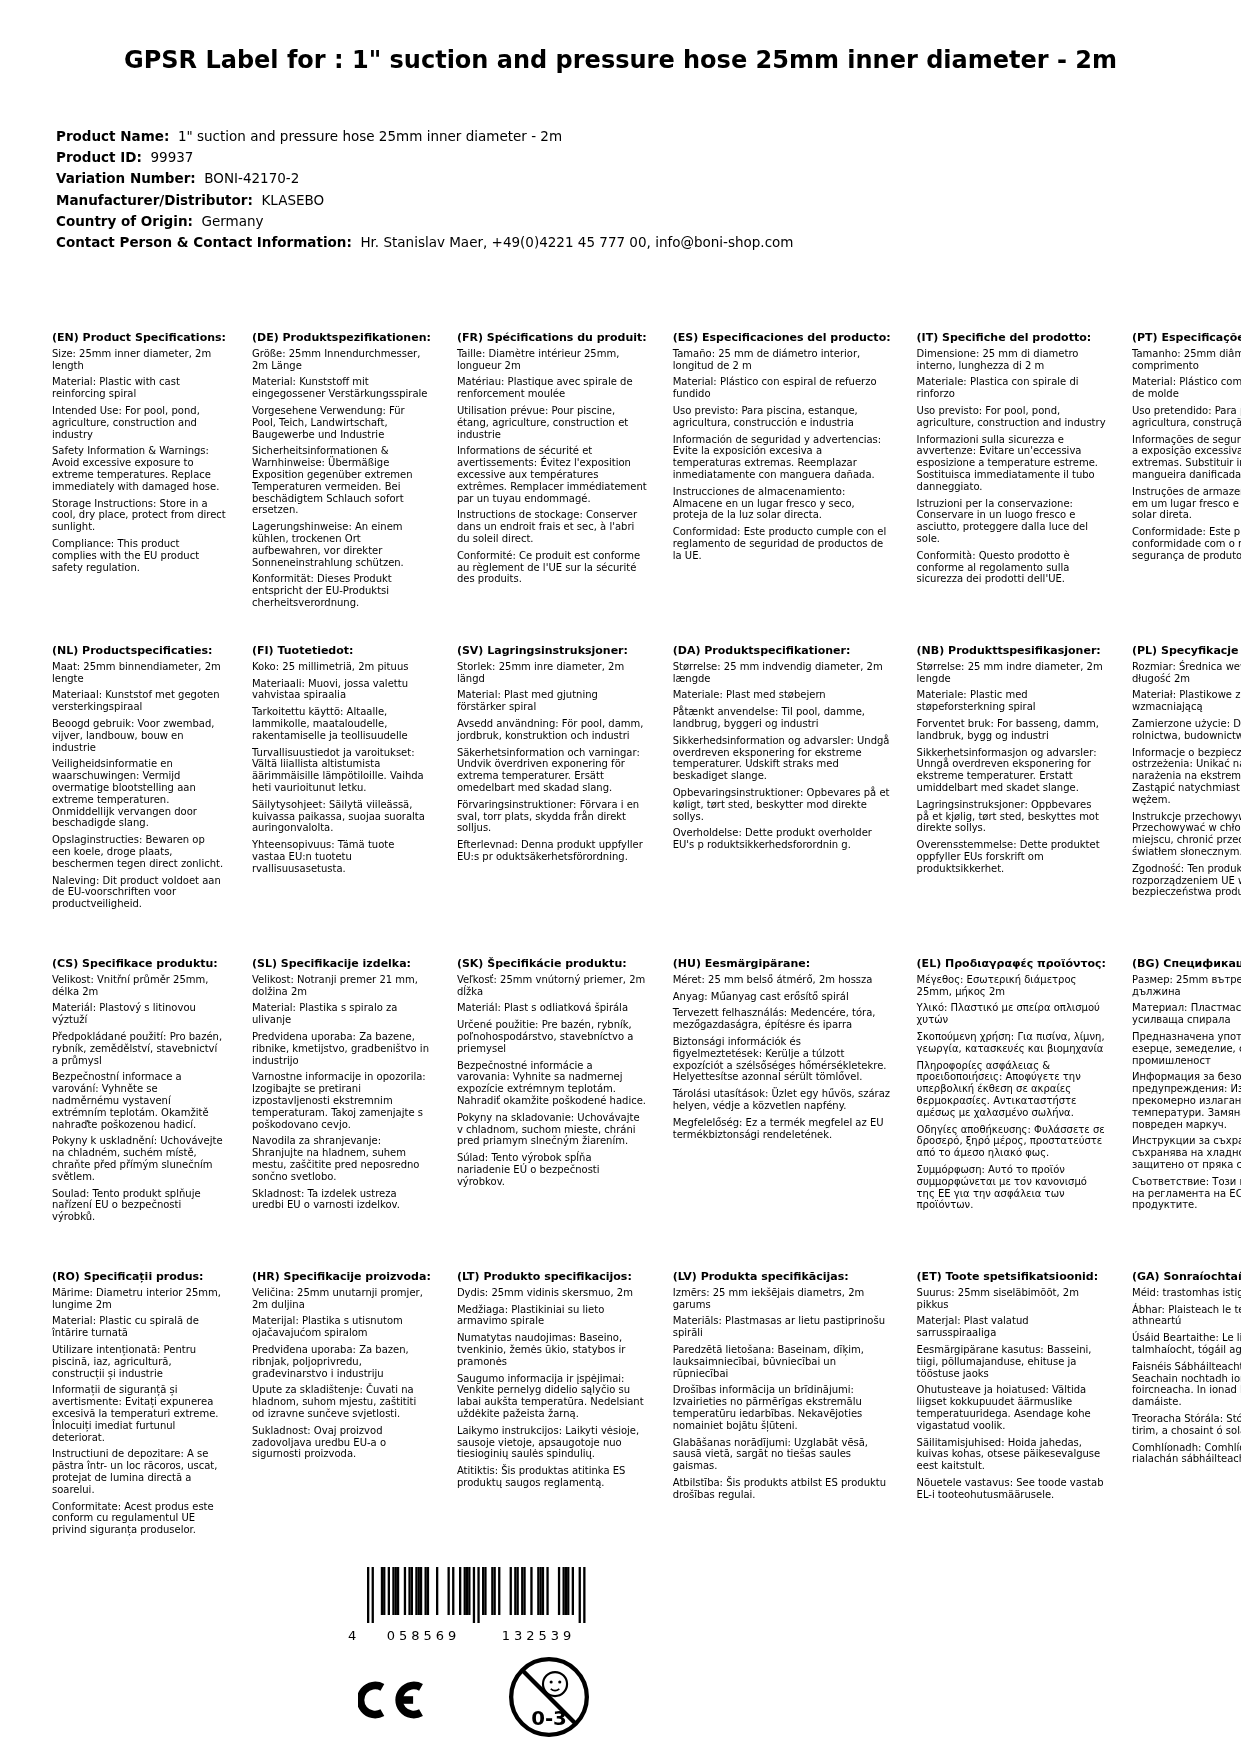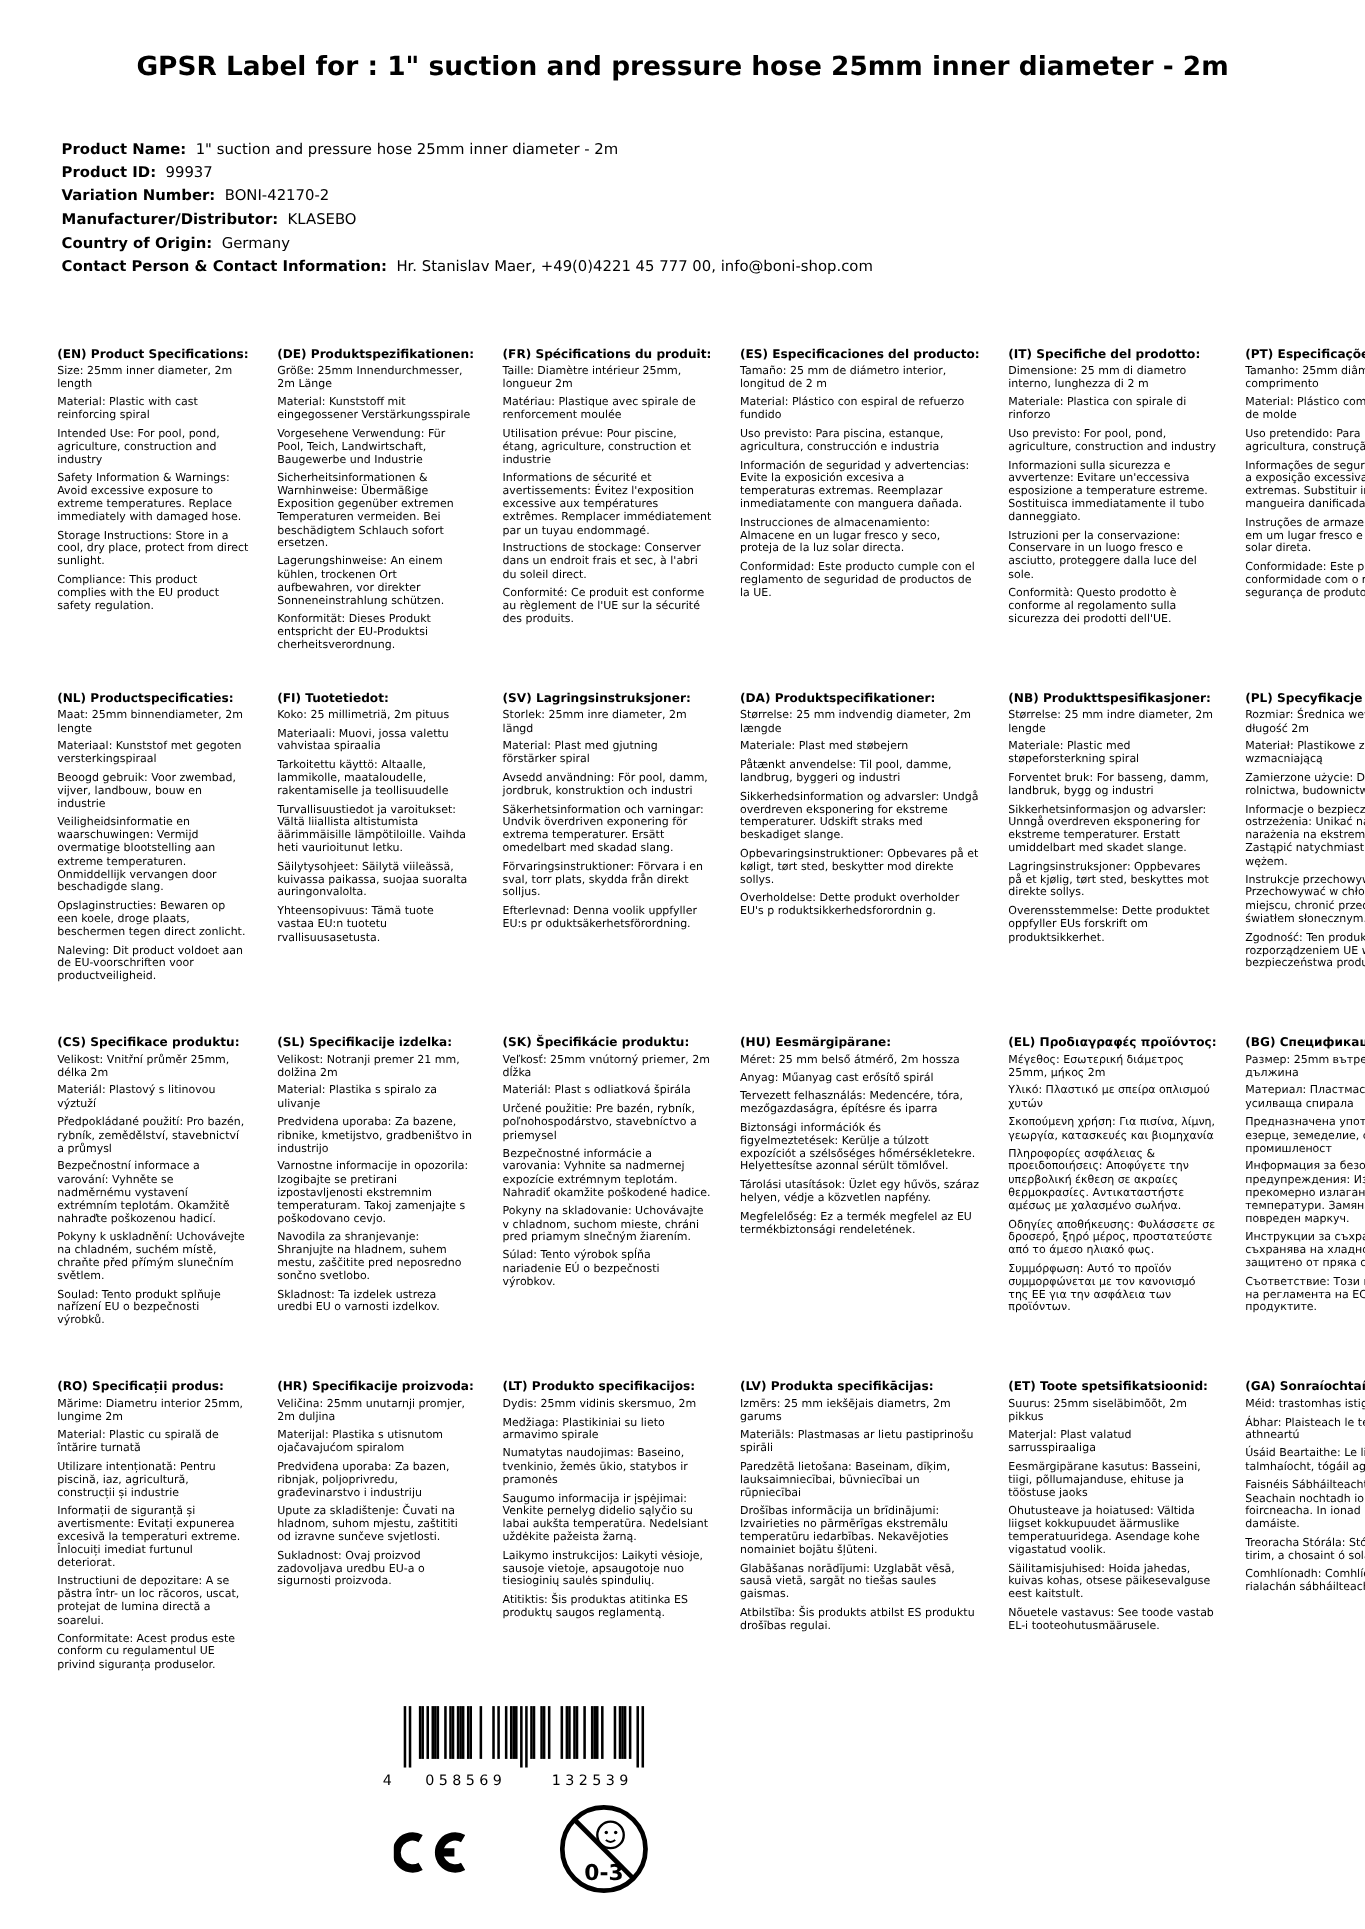--- a/index.html
+++ b/index.html
@@ -15,21 +15,21 @@
   .info { margin:48px 0 0 56px; font-size:13.5px; line-height:1.57; }
   .info-row { white-space:nowrap; }
   .info-label { font-weight:bold;margin-top:20px; }
   .info-value { }
   .grid {
     margin:62px 52px 0 52px;
     display:grid; grid-template-columns:repeat(6,1fr); column-gap:26px;
     grid-template-rows:313px 313px 313px auto;
   }
   .block { font-size:10px; line-height:1.18; overflow:visible; }
-  .block h3 { font-size:11px; font-weight:bold; margin:0 0 3px 0; white-space:nowrap; line-height:1.25; }
+  .block h3 { font-size:11px; font-weight:bold; margin:16px 0 3px 0; white-space:nowrap; line-height:1.25; }
   .block p { margin:0 0 5px 0; }
   .bottom { margin:26px 0 0 348px; width:262px; }
   .barcode-wrap { margin-left:14px; }
   .barcode-digits { display:flex; width:248px; font-size:13px; margin-top:1px; }
   .bd-first { width:18px; }
   .bd-group { flex:1; text-align:center; letter-spacing:4px; }
   .symbols { display:flex; align-items:center; margin-top:14px; }
   .ce-mark { margin-left:10px; }
   .age-mark { margin-left:72px; margin-top:-6px; }
   svg rect { fill:#000; }
@@ -123,21 +123,21 @@
         <p>Säilytysohjeet: Säilytä viileässä, kuivassa paikassa, suojaa suoralta auringonvalolta.</p>
         <p>Yhteensopivuus: Tämä tuote vastaa EU:n tuotetu rvallisuusasetusta.</p>
       </div>
       <div class="block">
         <h3>(SV) Lagringsinstruksjoner:</h3>
         <p>Storlek: 25mm inre diameter, 2m längd</p>
         <p>Material: Plast med gjutning förstärker spiral</p>
         <p>Avsedd användning: För pool, damm, jordbruk, konstruktion och industri</p>
         <p>Säkerhetsinformation och varningar: Undvik överdriven exponering för extrema temperaturer. Ersätt omedelbart med skadad slang.</p>
         <p>Förvaringsinstruktioner: Förvara i en sval, torr plats, skydda från direkt solljus.</p>
-        <p>Efterlevnad: Denna voolik uppfyller EU:s pr oduktsäkerhetsförordning.</p>
+        <p>Efterlevnad: Denna produkt uppfyller EU:s pr oduktsäkerhetsförordning.</p>
       </div>
       <div class="block">
         <h3>(DA) Produktspecifikationer:</h3>
         <p>Størrelse: 25 mm indvendig diameter, 2m længde</p>
         <p>Materiale: Plast med støbejern</p>
         <p>Påtænkt anvendelse: Til pool, damme, landbrug, byggeri og industri</p>
         <p>Sikkerhedsinformation og advarsler: Undgå overdreven eksponering for ekstreme temperaturer. Udskift straks med beskadiget slange.</p>
         <p>Opbevaringsinstruktioner: Opbevares på et køligt, tørt sted, beskytter mod direkte sollys.</p>
         <p>Overholdelse: Dette produkt overholder EU's p roduktsikkerhedsforordnin g.</p>
       </div>

